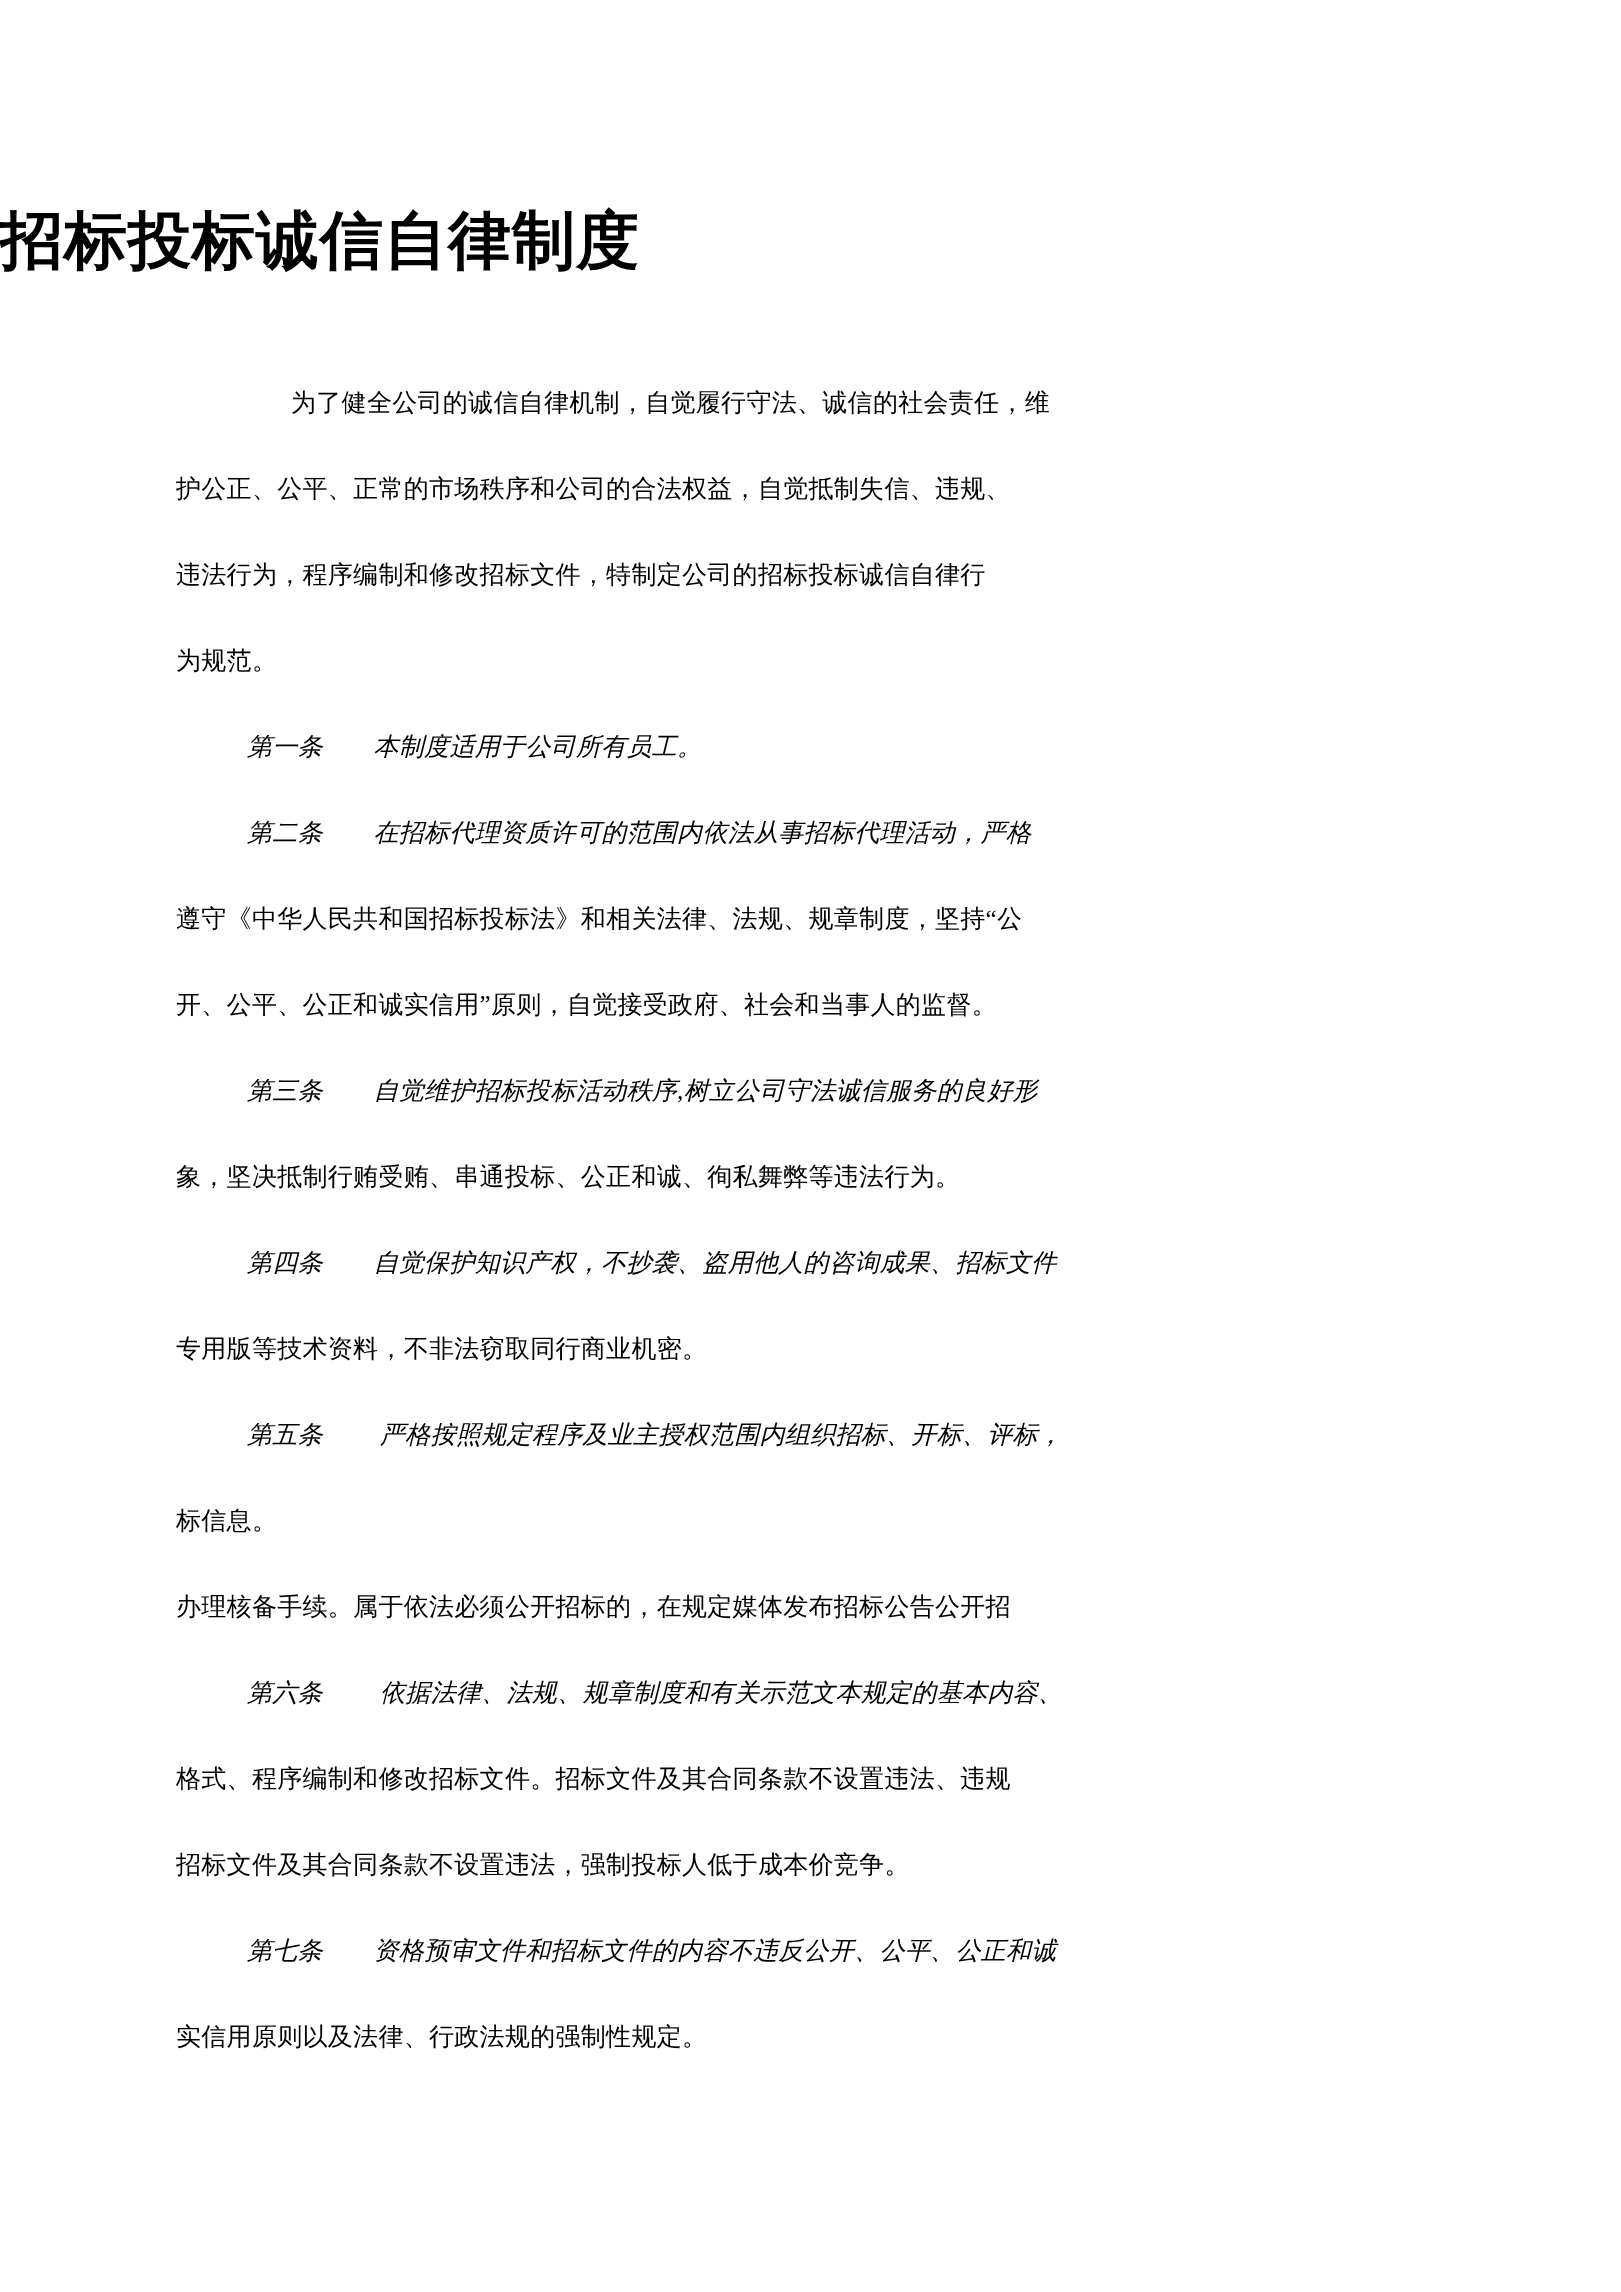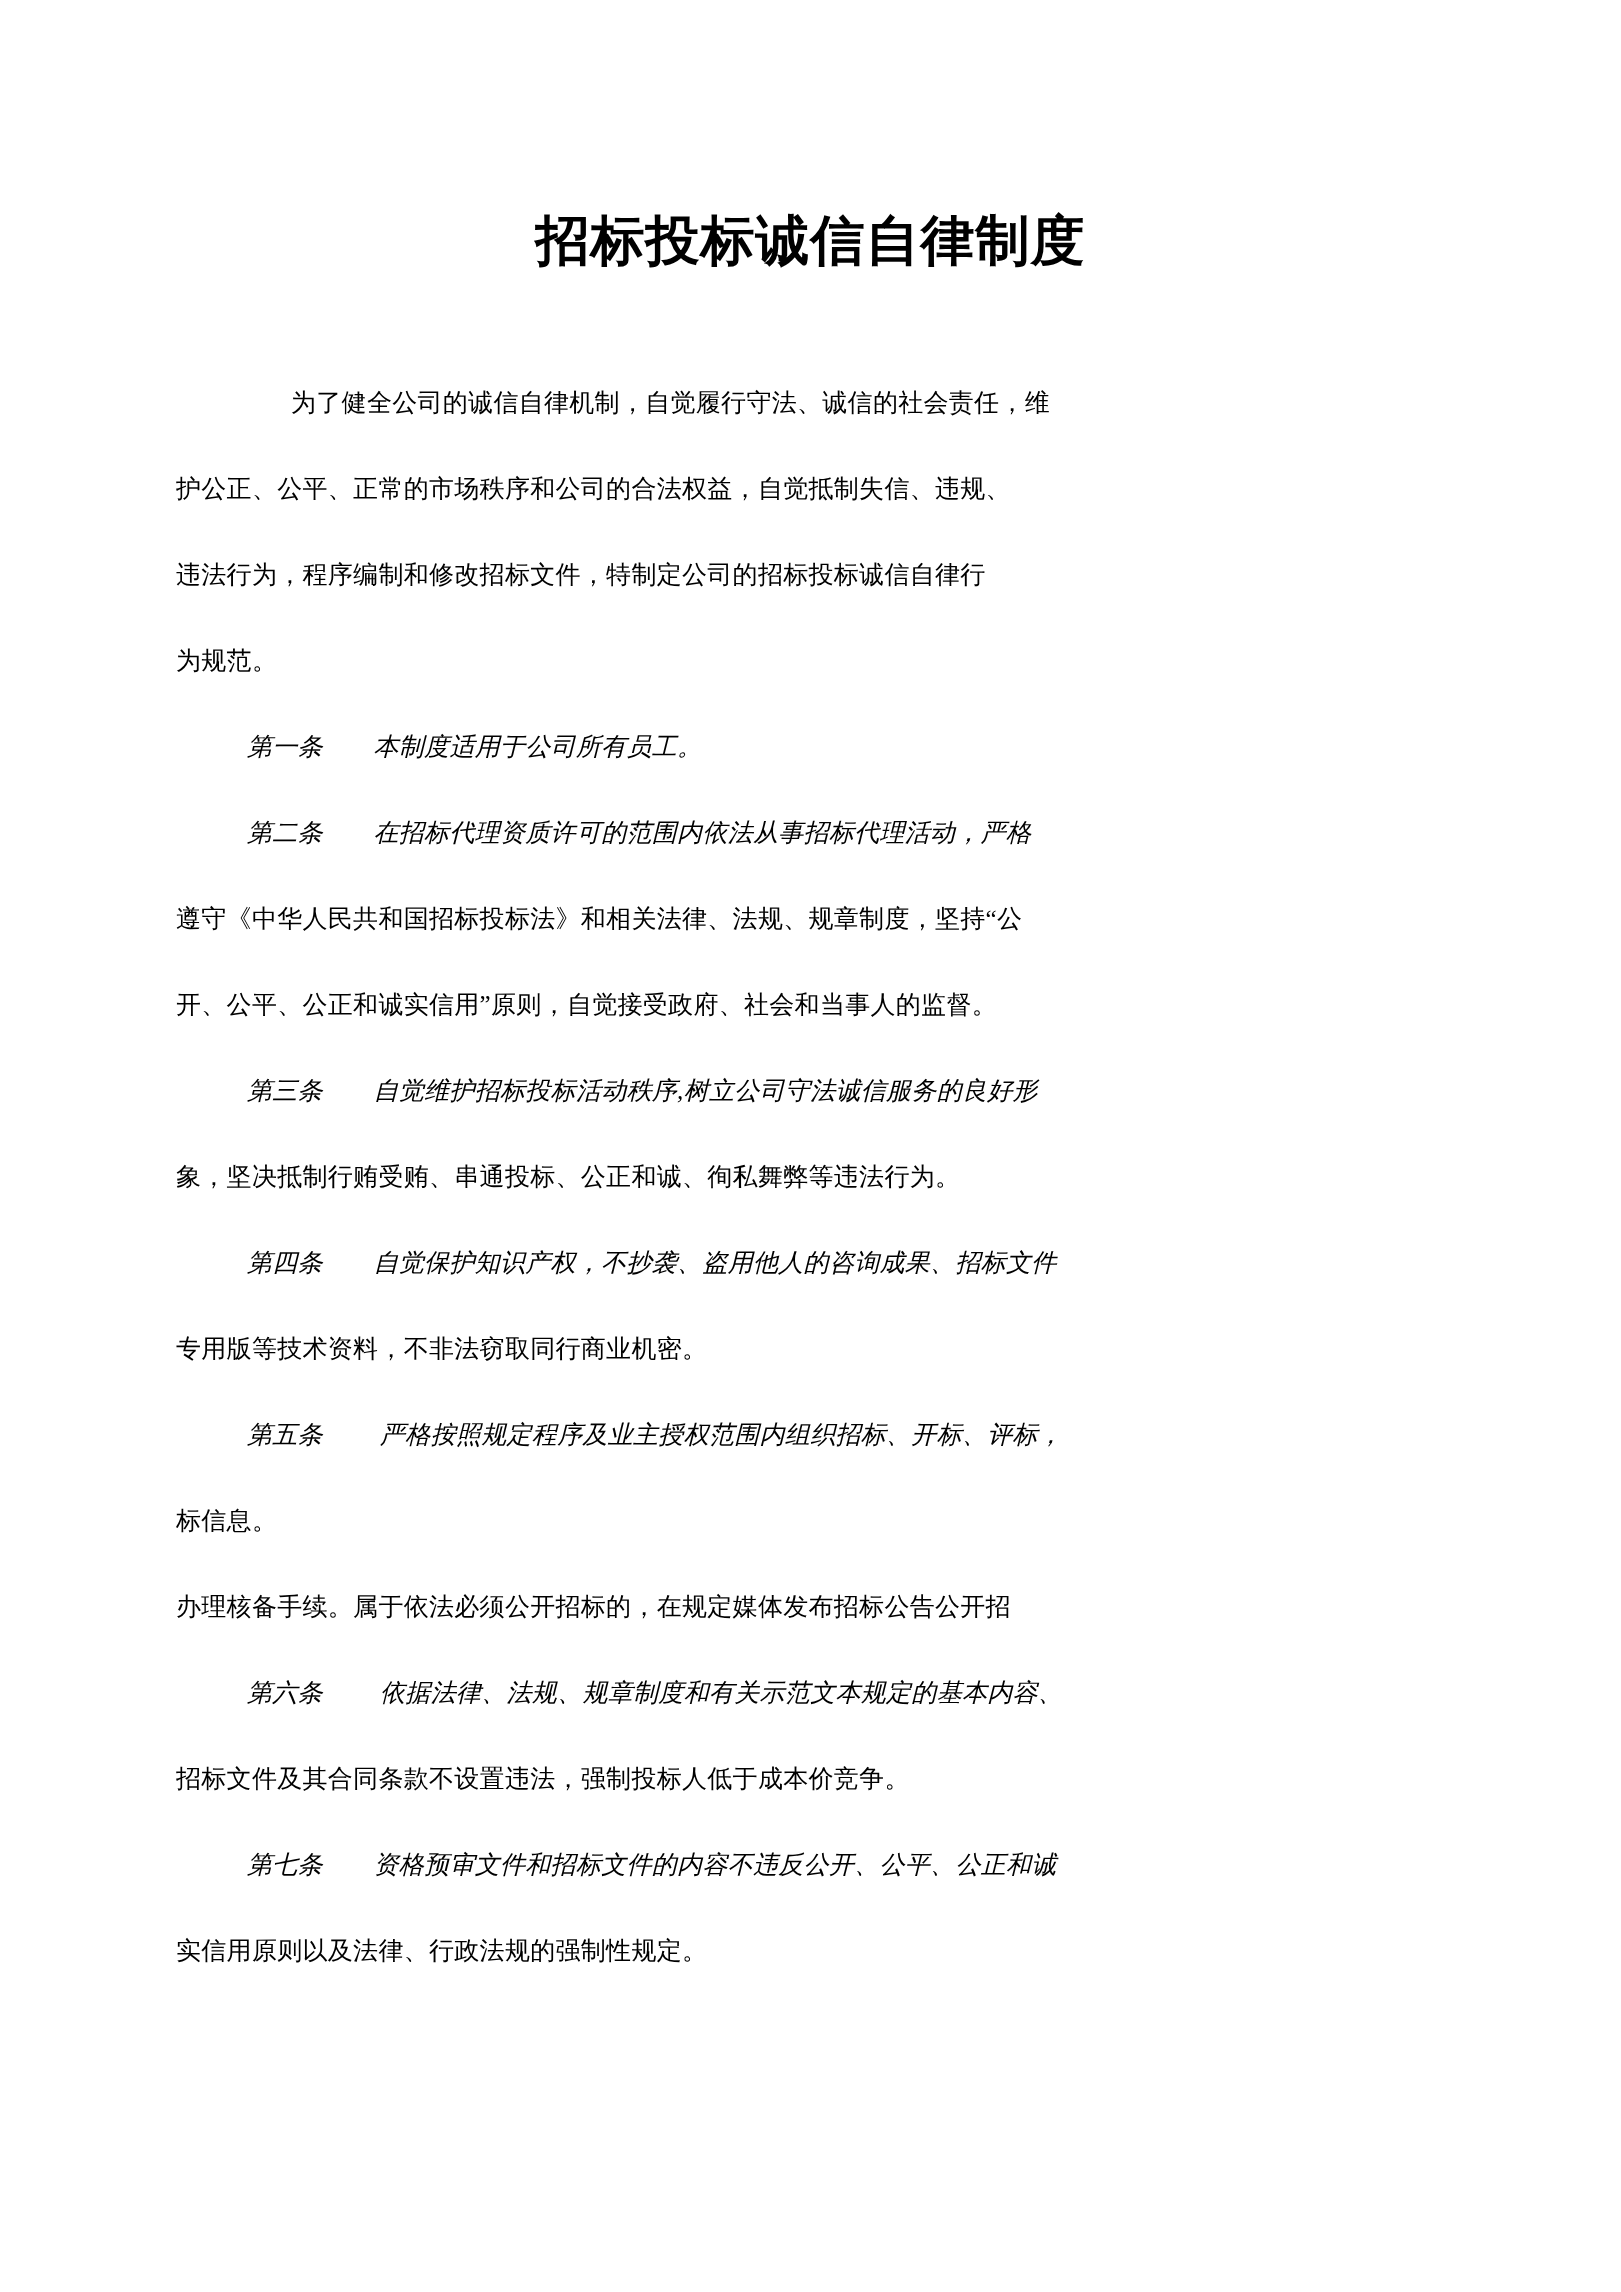--- a/index.html
+++ b/index.html
@@ -15,22 +15,21 @@
     color: #000000;
     font-family: "Liberation Serif", "DejaVu Serif", serif;
     overflow: hidden;
   }
   .doc-title {
     position: absolute;
     top: 200px;
     left: 0;
     width: 100%;
     margin: 0;
-    text-align: center;
-    font-size: 54px;
+    font-size: 63px;
     line-height: 82px;
     font-weight: bold;
     letter-spacing: 1px;
     white-space: nowrap;
   }
   .doc-body {
     position: absolute;
     left: 176px;
     top: 360px;
     width: 1304px;
@@ -74,20 +73,21 @@
     <div class="line">象，坚决抵制行贿受贿、串通投标、公正和诚、徇私舞弊等违法行为。</div>
 
     <div class="line indent-article">第四条　　自觉保护知识产权，不抄袭、盗用他人的咨询成果、招标文件</div>
     <div class="line">专用版等技术资料，不非法窃取同行商业机密。</div>
 
     <div class="line indent-article">第五条　　 严格按照规定程序及业主授权范围内组织招标、开标、评标，</div>
     <div class="line">标信息。</div>
     <div class="line">办理核备手续。属于依法必须公开招标的，在规定媒体发布招标公告公开招</div>
 
     <div class="line indent-article">第六条　　 依据法律、法规、规章制度和有关示范文本规定的基本内容、</div>
+    <div class="line">格式、程序编制和修改招标文件。招标文件及其合同条款不设置违法、违规</div>
     <div class="line">招标文件及其合同条款不设置违法，强制投标人低于成本价竞争。</div>
 
     <div class="line indent-article">第七条　　资格预审文件和招标文件的内容不违反公开、公平、公正和诚</div>
     <div class="line">实信用原则以及法律、行政法规的强制性规定。</div>
 
   </div>
 </div>
 
 
 </body></html>

